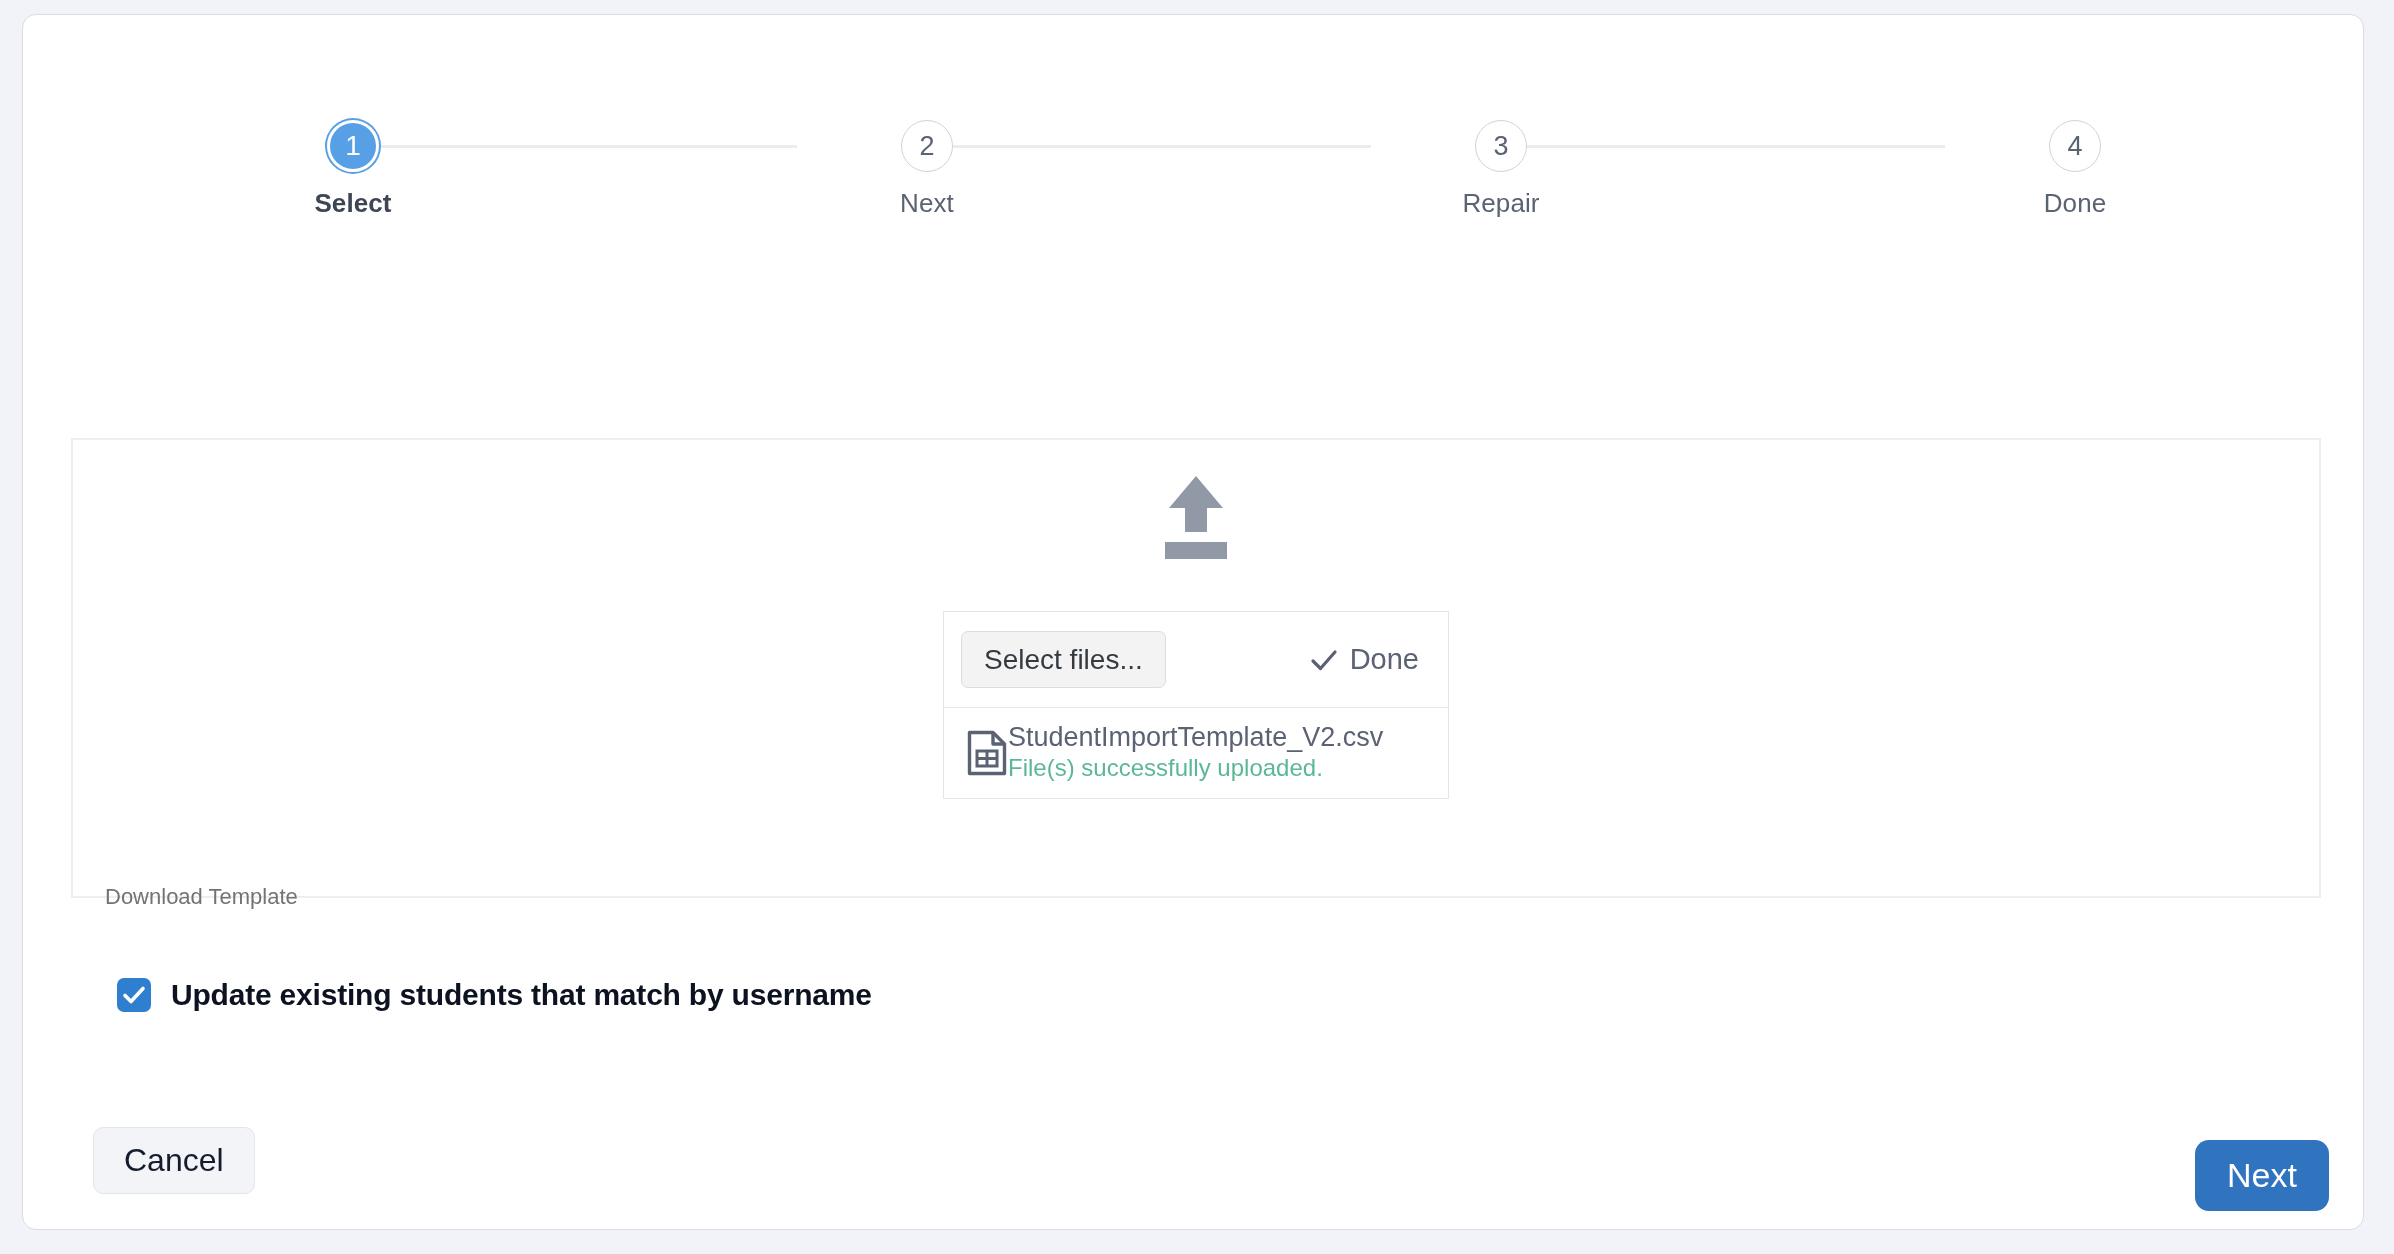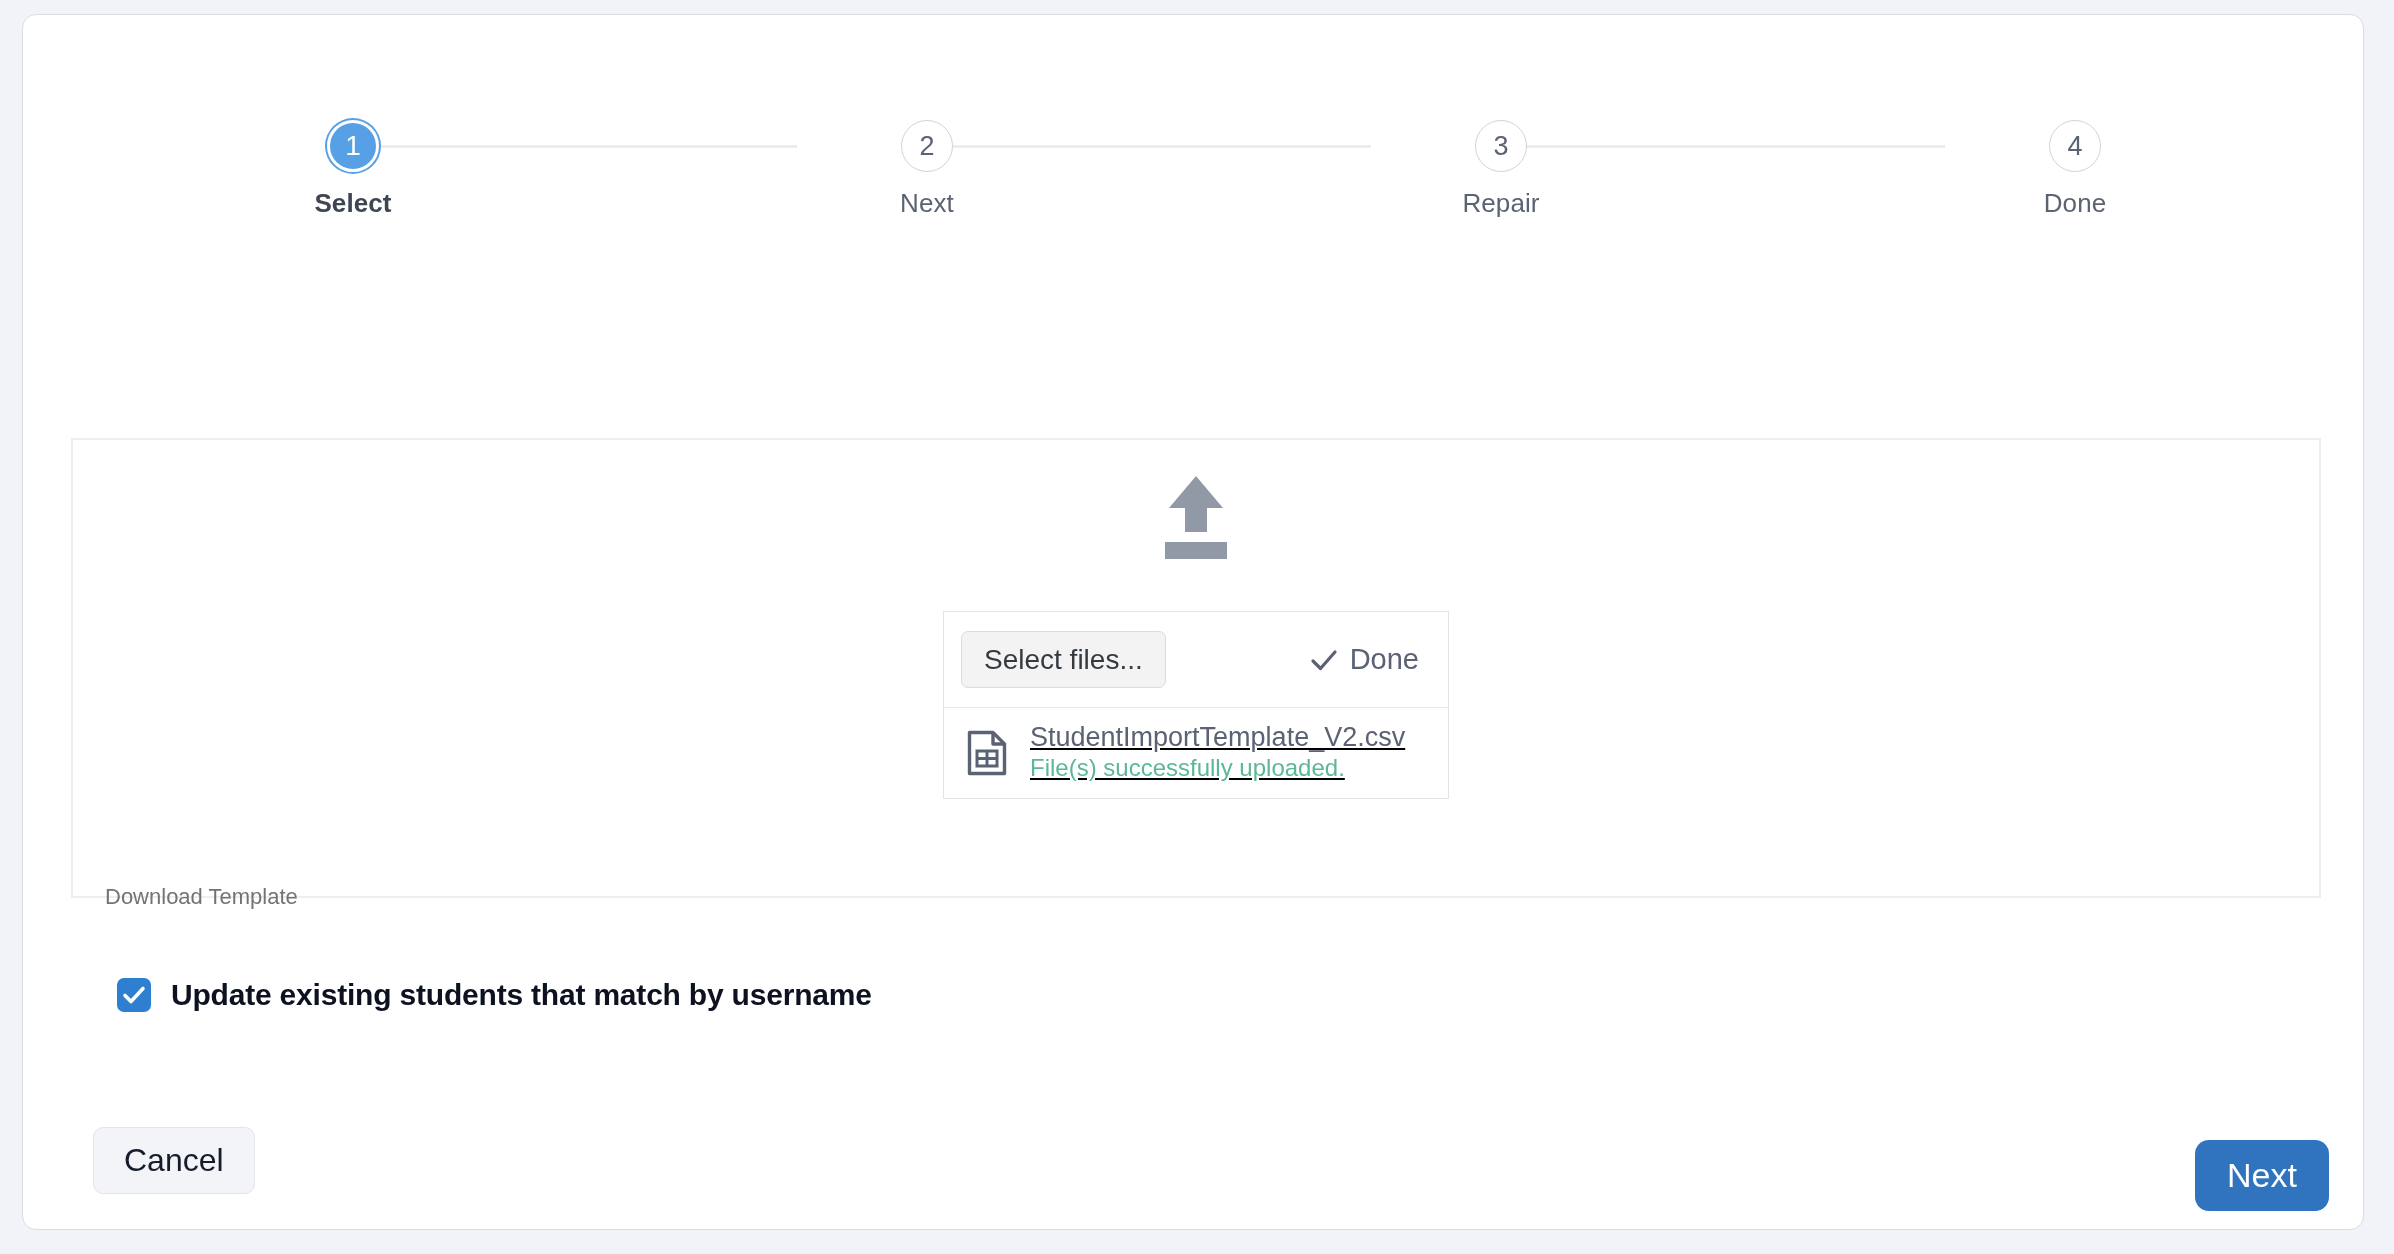--- a/index.html
+++ b/index.html
@@ -163,22 +163,20 @@
     height: 28px;
     display: inline-block;
   }
 
   .file-row {
     height: 90px;
     display: flex;
     align-items: center;
     padding: 0 22px;
     box-sizing: border-box;
-    gap: 22px;
-    text-decoration: underline;
   }
 
   .file-icon { width: 42px; height: 46px; flex: none; }
 
   .file-meta { display: flex; flex-direction: column; gap: 2px; }
 
   .file-name {
     font-size: 27px;
     color: #5a6273;
     line-height: 1.1;

